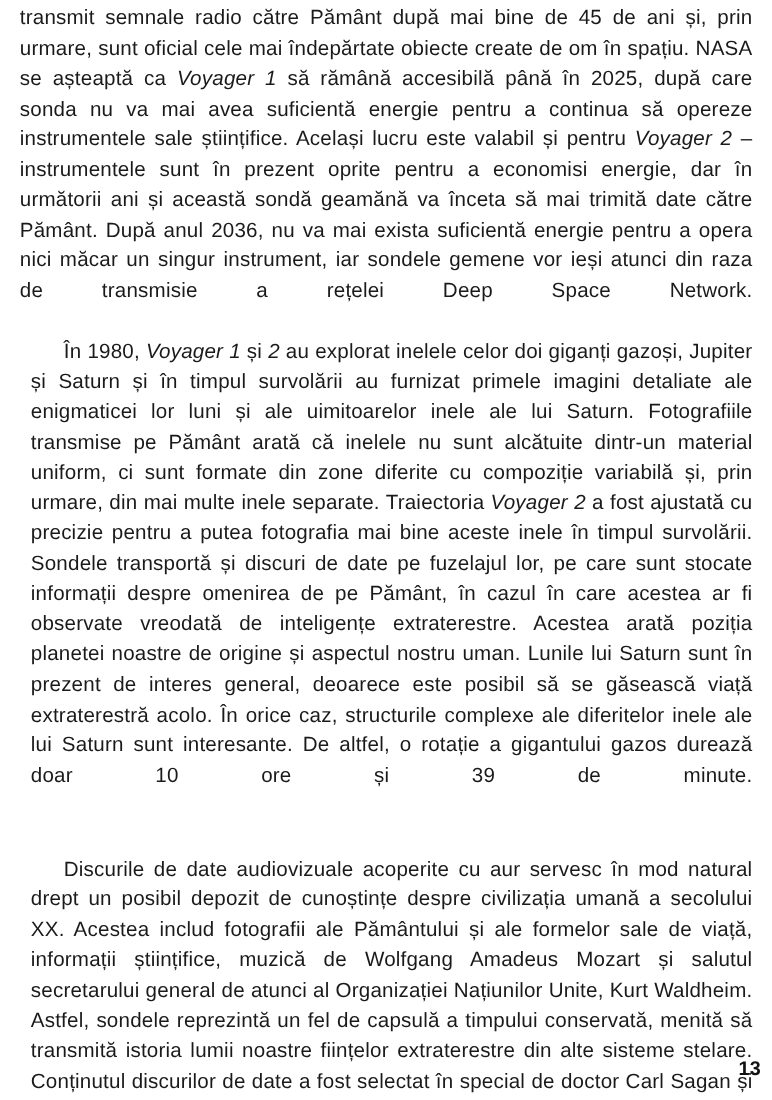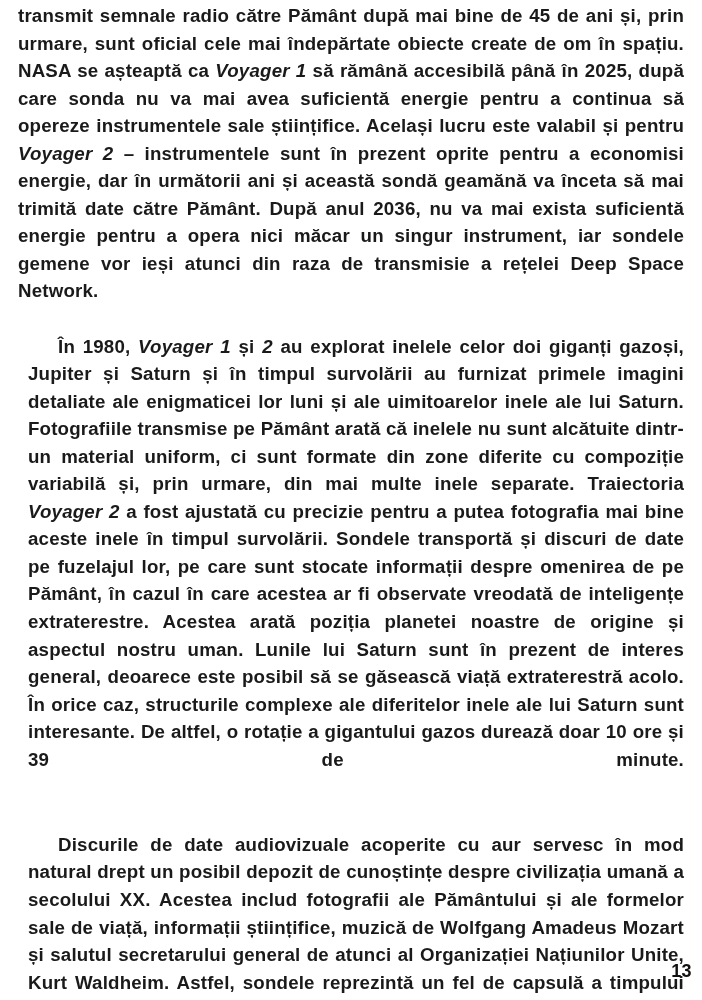--- a/index.html
+++ b/index.html
@@ -32,21 +32,20 @@
   p.para {
     margin: 0;
     padding: 0;
     font-size: 18.7px;
     line-height: 27.55px;
     text-align: justify;
     text-justify: inter-word;
     letter-spacing: 0.01em;
     word-spacing: 0.005em;
     hyphens: none;
-    font-weight: bold;
     -webkit-hyphens: none;
   }
   p.para.continuation {
     text-indent: 0;
   }
   p.para.indented {
     text-indent: 30px;
     margin-left: 10px;
   }
   p.para.gap-before {

